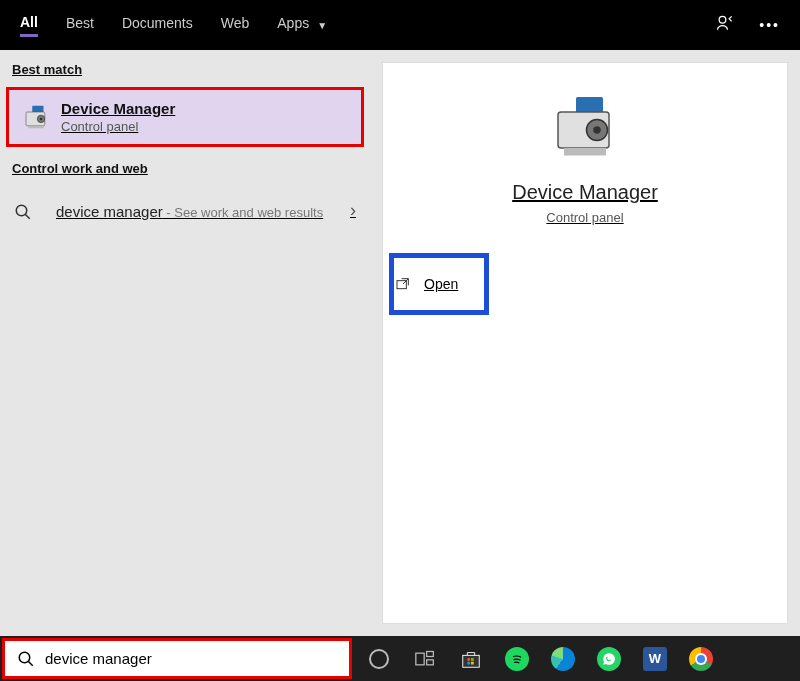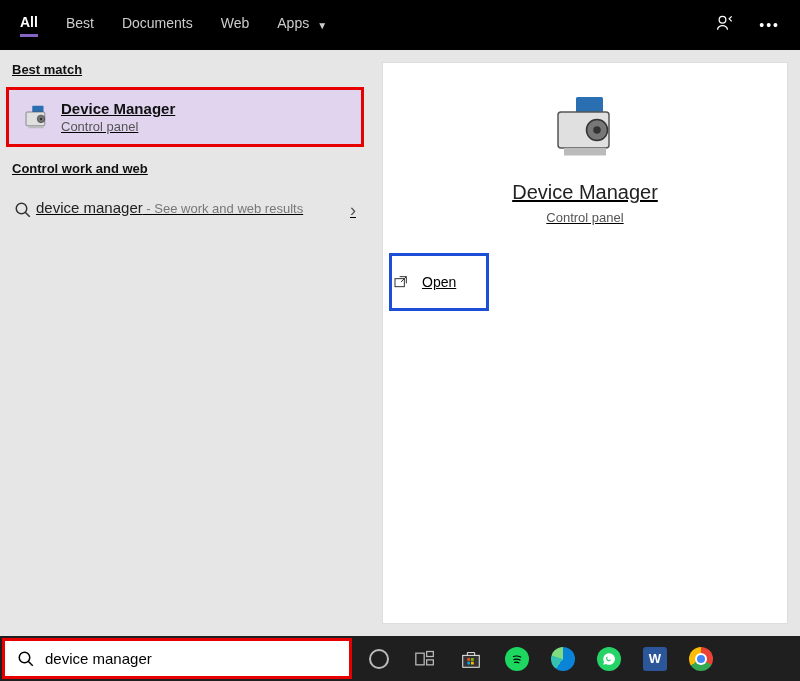--- a/index.html
+++ b/index.html
@@ -21,33 +21,33 @@
   .right-col { flex:1; padding:12px; }
   .details-panel { background:#fff; height:100%; width:100%; border:1px solid #ddd; padding-top:28px; }
 
   .section-label { font-size:13px; font-weight:600; padding:12px 12px 10px; color:#111; }
 
   .best-match-item { display:flex; align-items:center; gap:10px; background:#e1d4ee; padding:10px 12px; border:3px solid #e60000; margin:0 6px 2px 6px; }
   .dm-icon { width:30px; height:30px; }
   .bm-text .title { font-size:15px; font-weight:600; color:#111; }
   .bm-text .subtitle { font-size:13px; color:#555; margin-top:2px; }
 
-  .web-item { display:flex; align-items:center; gap:4px; padding:8px 14px; }
+  .web-item { display:flex; align-items:flex-end; gap:24px; padding:8px 14px; }
   .web-item .mag { width:18px; height:18px; margin-top:4px; stroke:#333; fill:none; stroke-width:2; }
   .web-item .text { flex:1; }
   .web-item .text .q { font-size:15px; color:#222; }
   .web-item .text .hint { font-size:13px; color:#777; }
   .web-item .chevron { font-size:18px; color:#555; margin-top:6px; }
 
   .details-center { text-align:center; }
   .big-icon { width:72px; height:72px; margin:0 auto 18px; display:block; }
   .details-title { font-size:20px; color:#222; margin-bottom:6px; }
   .details-sub { font-size:13px; color:#555; margin-bottom:28px; }
 
-  .open-row { display:flex; align-items:center; gap:12px; padding:18px 0; border:3px solid #1d4ed8; width:100px; margin-left:6px; }
+  .open-row { display:flex; align-items:center; gap:12px; padding:18px 0; border:5px solid #1d4ed8; width:100px; margin-left:6px; }
   .open-row svg { width:18px; height:16px; stroke:#333; fill:none; stroke-width:1.5; }
   .open-row span { font-size:14px; }
 
   
   .taskbar { position:absolute; left:0; right:0; bottom:0; height:45px; background:#1f1f1f; display:flex; align-items:center; }
   .searchbox { background:#fff; height:41px; width:350px; display:flex; align-items:center; gap:10px; padding:0 12px; border:3px solid #e60000; margin:2px; }
   .searchbox svg { width:18px; height:18px; stroke:#000; fill:none; stroke-width:2; }
   .searchbox input { border:none; outline:none; font-size:15px; flex:1; background:transparent; }
   .tray { display:flex; align-items:center; gap:20px; padding:0 12px; }
   .tray-item { width:26px; height:26px; display:flex; align-items:center; justify-content:center; }

